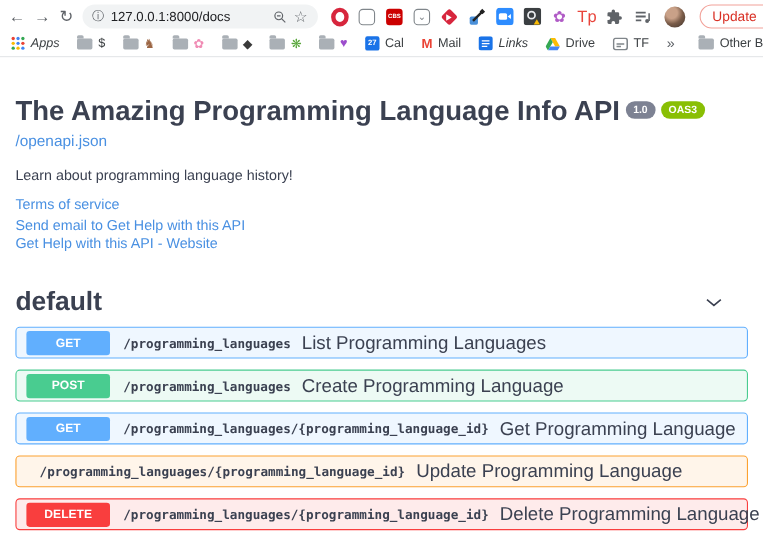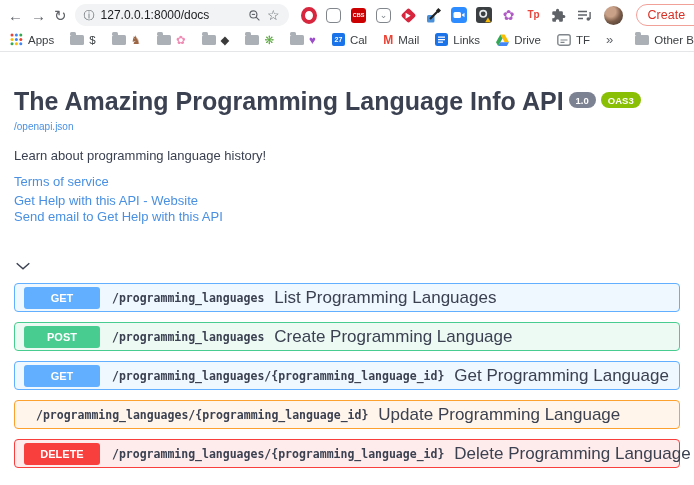--- a/index.html
+++ b/index.html
@@ -16,42 +16,42 @@
   .omni-ico{display:flex;align-items:center}
   .omni-star{color:#5f6368;font-size:14px;line-height:1}
   .ext-row{display:flex;align-items:center;gap:9px;margin-left:4px}
   .ext{width:16px;height:16px;display:flex;align-items:center;justify-content:center;flex:0 0 auto}
   .x-donut{width:9px;height:9px;border:4px solid #d7263d;border-radius:50%;background:#fff;display:block}
   .x-outline{width:13px;height:13px;border:1.6px solid #80868b;border-radius:4px;display:flex;align-items:center;justify-content:center;font-size:9px;line-height:1}
   .x-solid{width:15px;height:15px;border-radius:3px;display:flex;align-items:center;justify-content:center;font-size:5.5px;font-weight:bold;letter-spacing:0}
   .x-diamond{width:11px;height:11px;transform:rotate(45deg);border-radius:2px;display:flex;align-items:center;justify-content:center}
   .x-diamond-arrow{width:0;height:0;border-left:5px solid #fff;border-top:3px solid transparent;border-bottom:3px solid transparent;transform:rotate(-45deg)}
   .x-flower{font-size:14px;line-height:1}
-  .x-text{font-size:10px;font-weight:bold;line-height:1}
+  .x-text{font-size:15px;font-weight:normal;line-height:1}
   .avatar{width:19px;height:19px;border-radius:50%;margin-left:4px;
     background:radial-gradient(circle at 35% 30%,#c9a188 0 28%,#7a5c49 55%,#3c312b 100%);flex:0 0 auto}
   .update-btn{margin-left:5px;display:flex;align-items:center;gap:5px;border:1.5px solid #f2a199;border-radius:13px;
     padding:3px 7px 3px 11px;color:#d93025;font-size:12.5px;flex:0 0 auto}
   .kebab{font-size:12px;line-height:1;color:#d93025;font-weight:bold}
   .bookmarks{height:19px;display:flex;align-items:center;gap:0;padding:0 10px 2px 10px;border-bottom:1px solid #e4e6e8}
   .bm{display:flex;align-items:center;gap:5px;font-size:11.5px;color:#3c4043;margin-right:16px;white-space:nowrap}
   .bm-folder{width:14px;height:10px;background:#aab0b6;border-radius:1.5px;position:relative;display:inline-block}
   .bm-folder::before{content:"";position:absolute;top:-2.5px;left:0;width:6px;height:3px;background:#aab0b6;border-radius:1.5px 1.5px 0 0}
   .bm-gcal{width:13px;height:13px;background:#1a73e8;border-radius:2px;color:#fff;font-size:7px;font-weight:bold;display:flex;align-items:center;justify-content:center}
   .bm-gmail{color:#ea4335;font-weight:bold;font-size:12px}
   .bm-ovf{font-size:13px;color:#5f6368;margin-right:10px}
   .bm-sep{width:1px;height:14px;background:#dadce0;margin-right:12px}
   
   .page{padding:0 14px}
   .title-row{margin-top:36px;display:flex;align-items:flex-start;gap:5px}
   .page-title{font-size:25px;font-weight:bold;color:#3b4151;line-height:1.1;margin:0}
   .badge{font-size:9.5px;font-weight:bold;color:#fff;border-radius:10px;padding:2.5px 7px;margin-top:4px;display:inline-block}
   .badge-ver{background:#7d8293}
   .badge-oas{background:#89bf04}
-  .spec-link{display:inline-block;font-size:10px;color:#4990e2;margin-top:4px;text-decoration:none}
+  .spec-link{display:inline-block;font-size:14px;color:#4990e2;margin-top:4px;text-decoration:none}
   .descr{font-size:13px;color:#3b4151;margin-top:14px}
   .lnk{display:block;font-size:13px;color:#4990e2;text-decoration:none}
   .lnk-tos{margin-top:11px}
   .lnk-grp{margin-top:4px;line-height:1.25}
   .lnk-lic{margin-top:6px}
   .section-head{margin-top:32px;display:flex;align-items:center;justify-content:space-between}
   .section-title{font-size:24px;font-weight:bold;color:#3b4151;margin:0}
   .chev{margin-right:22px;display:flex}
   .ops{margin-top:8px}
   .op{height:27px;border:1px solid;border-radius:4px;display:flex;align-items:center;padding:0 9px;margin-bottom:10px}
@@ -131,33 +131,33 @@
       <span class="ext">
         <svg width="16" height="16" viewBox="0 0 16 16" fill="none" stroke="#5f6368" stroke-width="1.6">
           <path d="M2 4.5h9M2 8h9M2 11.5h5"></path>
           <circle cx="12.3" cy="12" r="1.8" fill="#5f6368" stroke="none"></circle>
           <path d="M14.1 12V5" stroke-width="1.4"></path>
         </svg>
       </span>
     </div>
   <span class="avatar"></span>
   <div class="update-btn">
-    <span>Create</span>
+    <span>Update</span>
     <span class="kebab">⋮</span>
   </div>
 </div>
 
 <div class="bookmarks">
   <span class="bm-ovf" style="order:98">»</span>
   <span class="bm-sep" style="order:99"></span>
   <span class="bm" style="order:100;margin-right:0">
     <span class="bm-folder"></span>
     <span>Other Bookmarks</span>
   </span>
-<span class="bm" style="order: 0;">
+<span class="bm" style="order: 0; font-style: italic;">
       <svg width="13" height="13" viewBox="0 0 13 13">
         <circle cx="2" cy="2" r="1.5" fill="#ea4335"></circle>
         <circle cx="6.4" cy="2" r="1.5" fill="#4285f4"></circle>
         <circle cx="10.8" cy="2" r="1.5" fill="#34a853"></circle>
         <circle cx="2" cy="6.4" r="1.5" fill="#fbbc04"></circle>
         <circle cx="6.4" cy="6.4" r="1.5" fill="#4285f4"></circle>
         <circle cx="10.8" cy="6.4" r="1.5" fill="#ea4335"></circle>
         <circle cx="2" cy="10.8" r="1.5" fill="#34a853"></circle>
         <circle cx="6.4" cy="10.8" r="1.5" fill="#fbbc04"></circle>
         <circle cx="10.8" cy="10.8" r="1.5" fill="#4285f4"></circle>
@@ -189,21 +189,21 @@
       <span style="color:#9c4dcc">♥</span>
     </span>
     <span class="bm" style="order: 7;">
       <span class="bm-gcal">27</span>
       <span>Cal</span>
     </span>
     <span class="bm" style="order: 8;">
       <span class="bm-gmail">M</span>
       <span>Mail</span>
     </span>
-    <span class="bm" style="order: 9;">
+    <span class="bm" style="order: 9; font-style: italic;">
       <svg width="13" height="13" viewBox="0 0 13 13">
         <rect width="13" height="13" rx="2.5" fill="#1a73e8"></rect>
         <path d="M3 4.2h7M3 6.7h7M3 9.2h5" stroke="#fff" stroke-width="1.2"></path>
       </svg>
       <span>Links</span>
     </span>
     <span class="bm" style="order: 10;">
       <svg width="13" height="12" viewBox="0 0 24 22">
         <path d="M8 1h8l8 14h-8z" fill="#fbbc04"></path>
         <path d="M8 1L0 15l4 7 8-14z" fill="#34a853"></path>
@@ -223,25 +223,26 @@
 <div class="page">
   <div class="title-row">
     <h1 class="page-title">The Amazing Programming Language Info API</h1>
     <span class="badge badge-ver">1.0</span>
     <span class="badge badge-oas">OAS3</span>
   </div>
   <a class="spec-link">/openapi.json</a>
   <div class="descr">Learn about programming language history!</div>
   <a class="lnk lnk-tos">Terms of service</a>
   <div class="lnk-grp">
+    <a class="lnk">Send email to Get Help with this API</a>
     <a class="lnk">Get Help with this API - Website</a>
-    <a class="lnk">Send email to Get Help with this API</a>
   </div>
 
   <div class="section-head">
+    <h3 class="section-title">default</h3>
     <span class="chev">
       <svg width="18" height="18" viewBox="0 0 20 20">
           <path d="M3 7l7 6 7-6" fill="none" stroke="#3b4151" stroke-width="1.6"></path>
         </svg>
     </span>
   </div>
 
   <div class="ops">
       <div class="op" style="border-color: rgb(97, 175, 254); background: rgb(239, 247, 255);">
         <span class="op-method" style="background:#61affe">GET</span>

